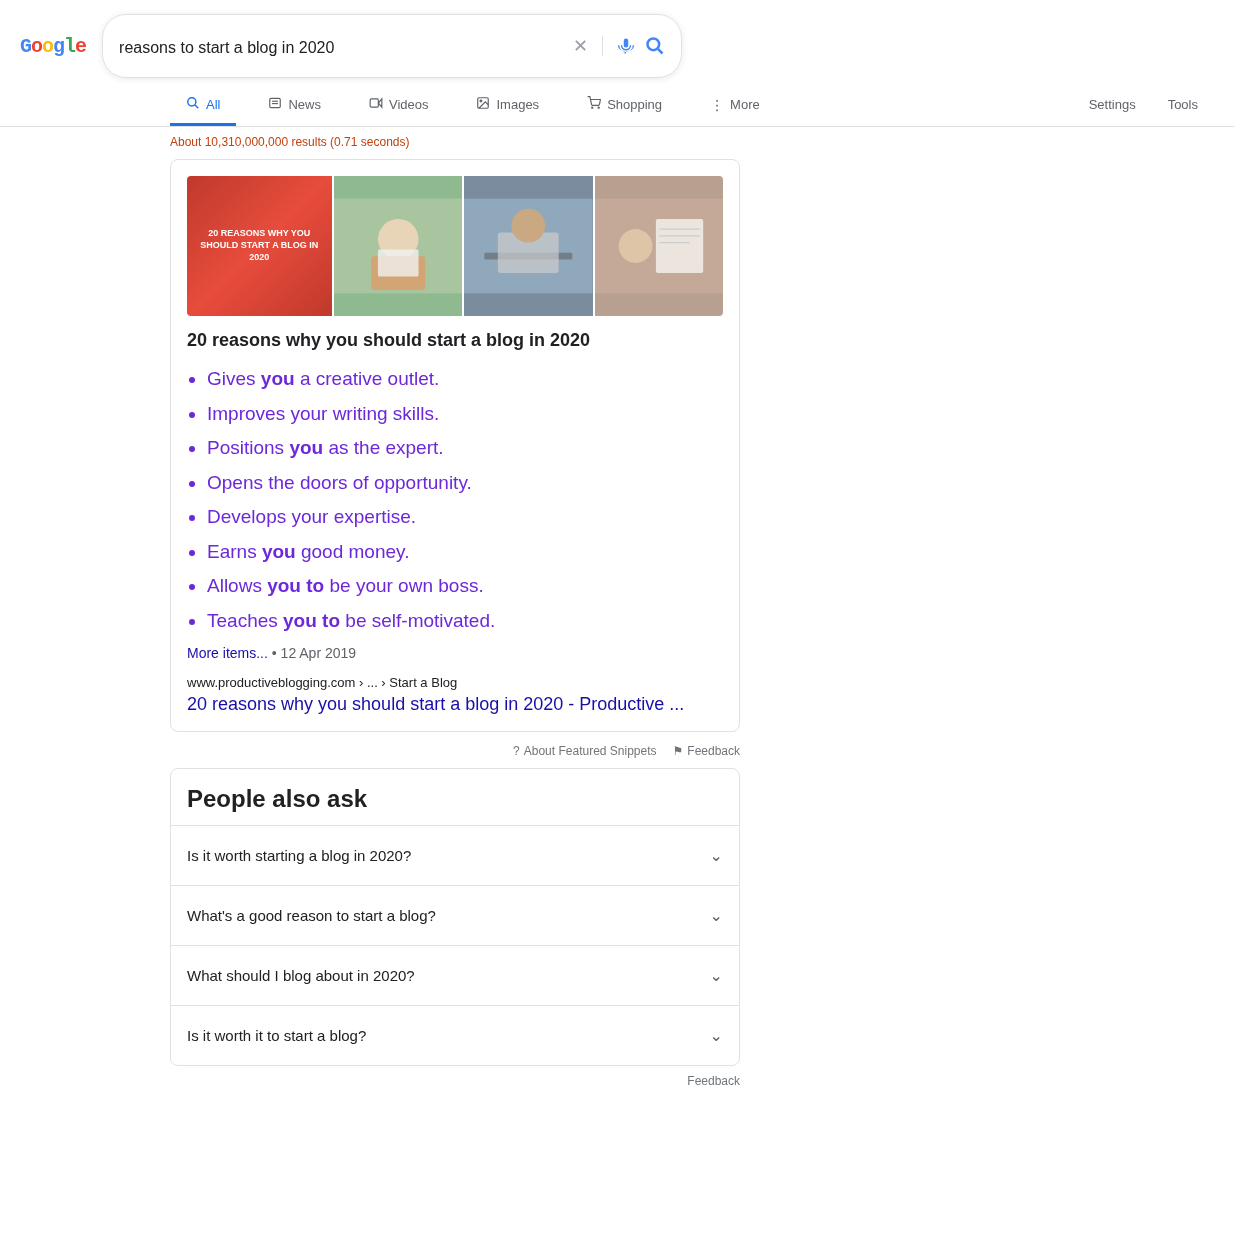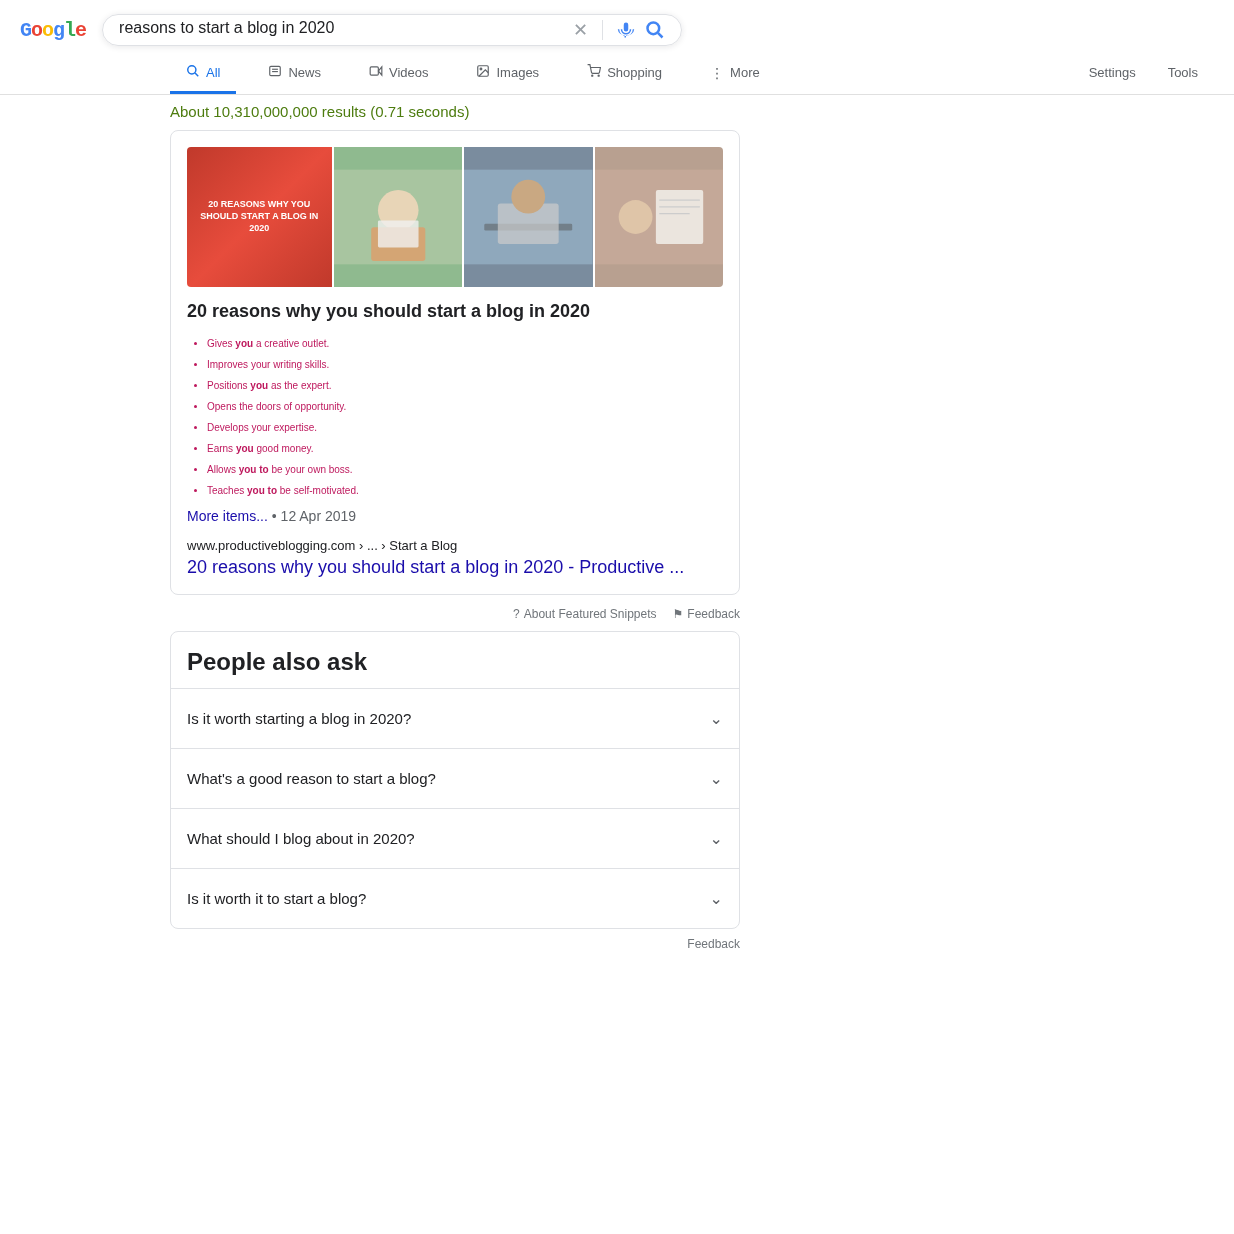--- a/index.html
+++ b/index.html
@@ -6,55 +6,55 @@
     body { font-family: Arial, sans-serif; background: #fff; color: #202124; font-size: 14px; }
 
     
     .header { display: flex; align-items: center; padding: 14px 20px 0 20px; gap: 16px; }
     .google-logo { font-size: 20px; font-weight: 700; letter-spacing: -1px; user-select: none; font-family: Liberation Mono, monospace; }
     .google-logo .g-blue { color: #4285F4; }
     .google-logo .g-red { color: #EA4335; }
     .google-logo .g-yellow { color: #FBBC05; }
     .google-logo .g-green { color: #34A853; }
 
-    .search-bar-wrapper { display: flex; align-items: flex-start; border: 1px solid #dfe1e5; border-radius: 24px; padding: 4px 16px; width: 580px; box-shadow: 0 1px 6px rgba(32,33,36,0.1); }
+    .search-bar-wrapper { display: flex; align-items: flex-end; border: 1px solid #dfe1e5; border-radius: 24px; padding: 20px 16px; width: 580px; box-shadow: 0 1px 6px rgba(32,33,36,0.1); }
     .search-input { flex: 1; border: none; outline: none; font-size: 16px; color: #202124; }
     .search-icons { display: flex; align-items: center; gap: 10px; }
     .search-icon-btn { background: none; border: none; cursor: pointer; display: flex; align-items: center; color: #9aa0a6; font-size: 18px; }
     .search-icon-btn.mic { color: #4285F4; }
     .search-icon-btn.search { color: #4285F4; font-size: 20px; }
     .divider-v { width: 1px; height: 20px; background: #dfe1e5; margin: 0 4px; }
 
     
     .nav-tabs { display: flex; align-items: center; padding: 8px 0 0 170px; border-bottom: 1px solid #e0e0e0; gap: 16px; }
     .nav-tab { display: flex; align-items: center; gap: 6px; padding: 10px 16px; cursor: pointer; color: #5f6368; font-size: 13px; border-bottom: 3px solid transparent; text-decoration: none; white-space: nowrap; }
     .nav-tab.active { color: #1a73e8; border-bottom: 3px solid #1a73e8; }
     .nav-tab .tab-icon { font-size: 14px; }
     .settings-tools { margin-left: auto; display: flex; gap: 0; padding-right: 20px; }
     .settings-tools .nav-tab { color: #5f6368; }
 
     
-    .results-info { padding: 8px 0 10px 170px; color: #4d7c0f; font-size: 15px; }
+    .results-info { padding: 8px 0 10px 170px; color: #c2410c; font-size: 12px; }
 
     
     .main-content { padding: 0 0 0 170px; max-width: 750px; }
 
     
     .featured-card { border: 1px solid #dfe1e5; border-radius: 8px; padding: 16px; margin-bottom: 12px; max-width: 570px; }
     .featured-images { display: flex; gap: 2px; margin-bottom: 14px; border-radius: 4px; overflow: hidden; height: 140px; }
     .feat-img { flex: 1; background: #ccc; overflow: hidden; }
     .feat-img-1 { background: linear-gradient(135deg, #c0392b 0%, #e74c3c 50%, #c0392b 100%); display: flex; align-items: center; justify-content: center; text-align: center; padding: 8px; }
     .feat-img-1 .img-text { color: white; font-size: 9px; font-weight: bold; line-height: 1.3; text-transform: uppercase; }
     .feat-img-2 { background: #8fba8f; }
     .feat-img-3 { background: #7a8c9e; }
     .feat-img-4 { background: #b8a090; }
 
     .featured-title { font-size: 18px; font-weight: 700; color: #202124; margin-bottom: 14px; }
     .bullet-list { padding-left: 20px; }
-    .bullet-list li { margin-bottom: 6px; font-size: 10px; color: #be185d; line-height: 1.5; }
+    .bullet-list li { margin-bottom: 6px; font-size: 19px; color: #6d28d9; line-height: 1.5; }
     .bold { font-weight: 700; }
     .more-items-line { margin-top: 10px; font-size: 14px; color: #5f6368; }
     .more-items-link { color: #1a0dab; text-decoration: none; margin-top: 20px; }
 
     .source-line { margin-top: 14px; font-size: 13px; color: #5f6368; }
     .source-url { color: #202124; }
     .result-title-link { display: block; font-size: 18px; color: #1a0dab; text-decoration: none; margin-top: 4px; }
 
     
     .feedback-row { display: flex; justify-content: flex-end; align-items: center; gap: 16px; margin-top: 10px; max-width: 570px; color: #70757a; font-size: 12px; }

